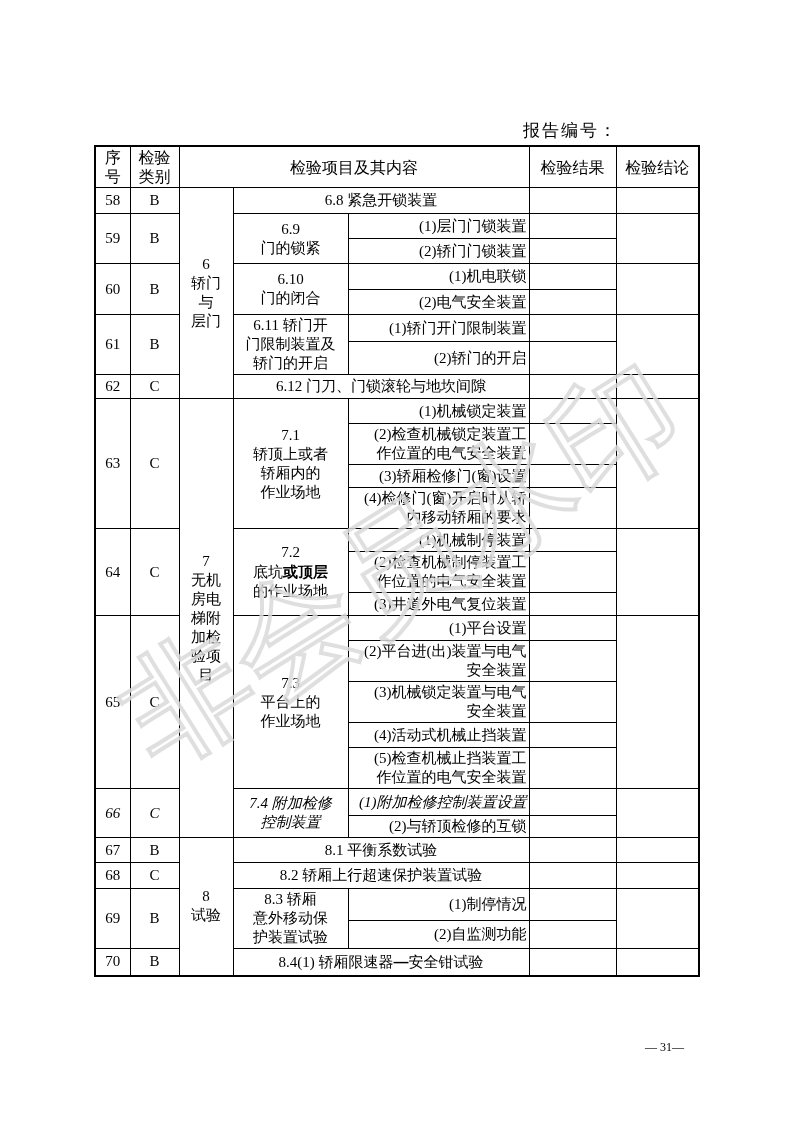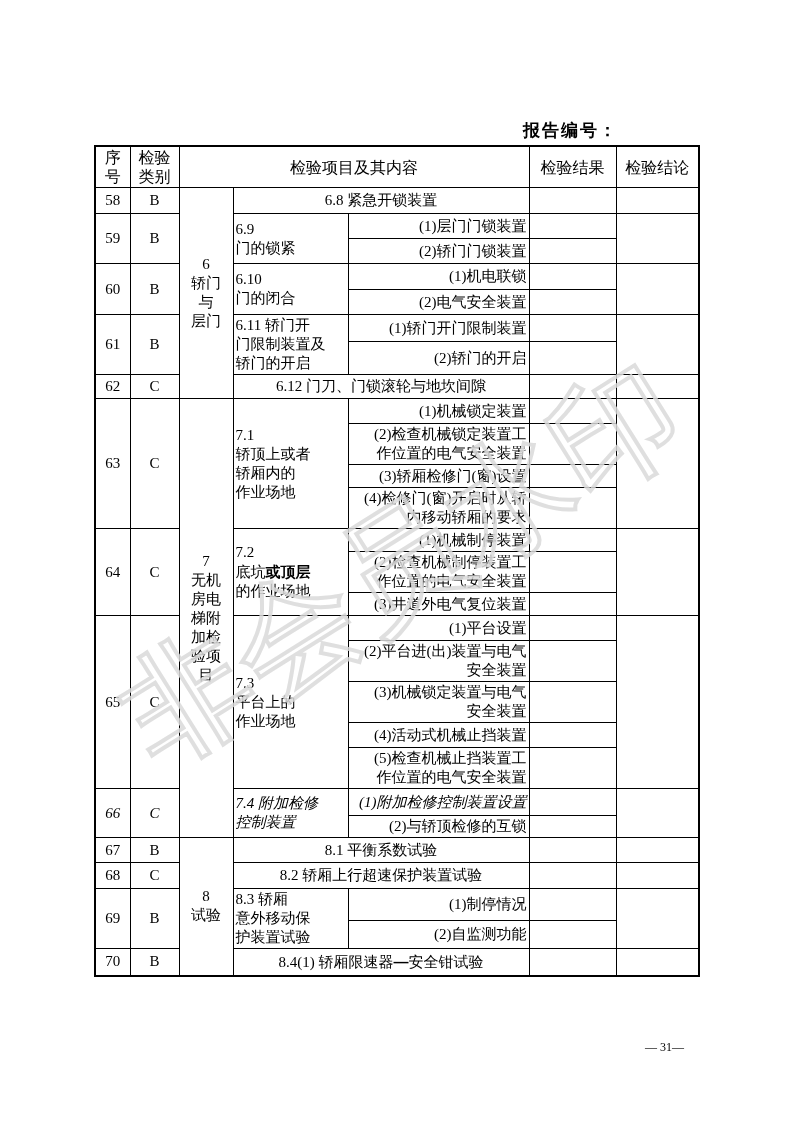--- a/index.html
+++ b/index.html
@@ -1,24 +1,24 @@
 <!DOCTYPE html>
 <html><head>
 <meta charset="utf-8">
 <style>
   html,body{margin:0;padding:0;background:#ffffff;}
   body{width:793px;height:1122px;font-family:"Liberation Serif","DejaVu Serif",serif;color:#000;}
   .page{position:relative;width:793px;height:1122px;overflow:hidden;background:#fff;}
-  .report-no{position:absolute;left:523px;top:119px;font-size:17px;letter-spacing:2px;white-space:nowrap;font-weight:bold;}
+  .report-no{position:absolute;left:523px;top:119px;font-size:17px;letter-spacing:2px;white-space:nowrap;}
   .insp-table{position:absolute;left:94px;top:145px;width:604px;border-collapse:collapse;table-layout:fixed;border:2px solid #000;}
   .insp-table td{border:1px solid #000;font-size:15px;line-height:19px;padding:1px 2px;vertical-align:middle;overflow:hidden;}
   .insp-table td.hd{text-align:center;font-size:16px;}
   td.c-no,td.c-cat{text-align:center;}
   td.c-group{text-align:center;padding:2px 0;}
-  td.c-item{text-align:left;}
+  td.c-item{text-align:center;}
   td.c-sub{text-align:right;padding-left:5px;padding-right:2px;white-space:nowrap;}
   td.c-wide{text-align:center;white-space:nowrap;}
   td.c-res,td.c-con{padding:0;}
   b.hei{font-family:"Liberation Sans","DejaVu Sans",sans-serif;font-weight:700;}
   .watermark{position:absolute;left:88px;top:492px;width:610px;height:156px;line-height:156px;
     font-size:126px;text-align:center;white-space:nowrap;color:transparent;
     -webkit-text-stroke:4px #dadada;transform:rotate(-32deg);transform-origin:center;
     font-family:"Liberation Sans","DejaVu Sans",sans-serif;pointer-events:none;z-index:5;opacity:0.85;}
   .page-number{position:absolute;left:645px;top:1040px;font-size:12px;white-space:nowrap;}
 </style>

